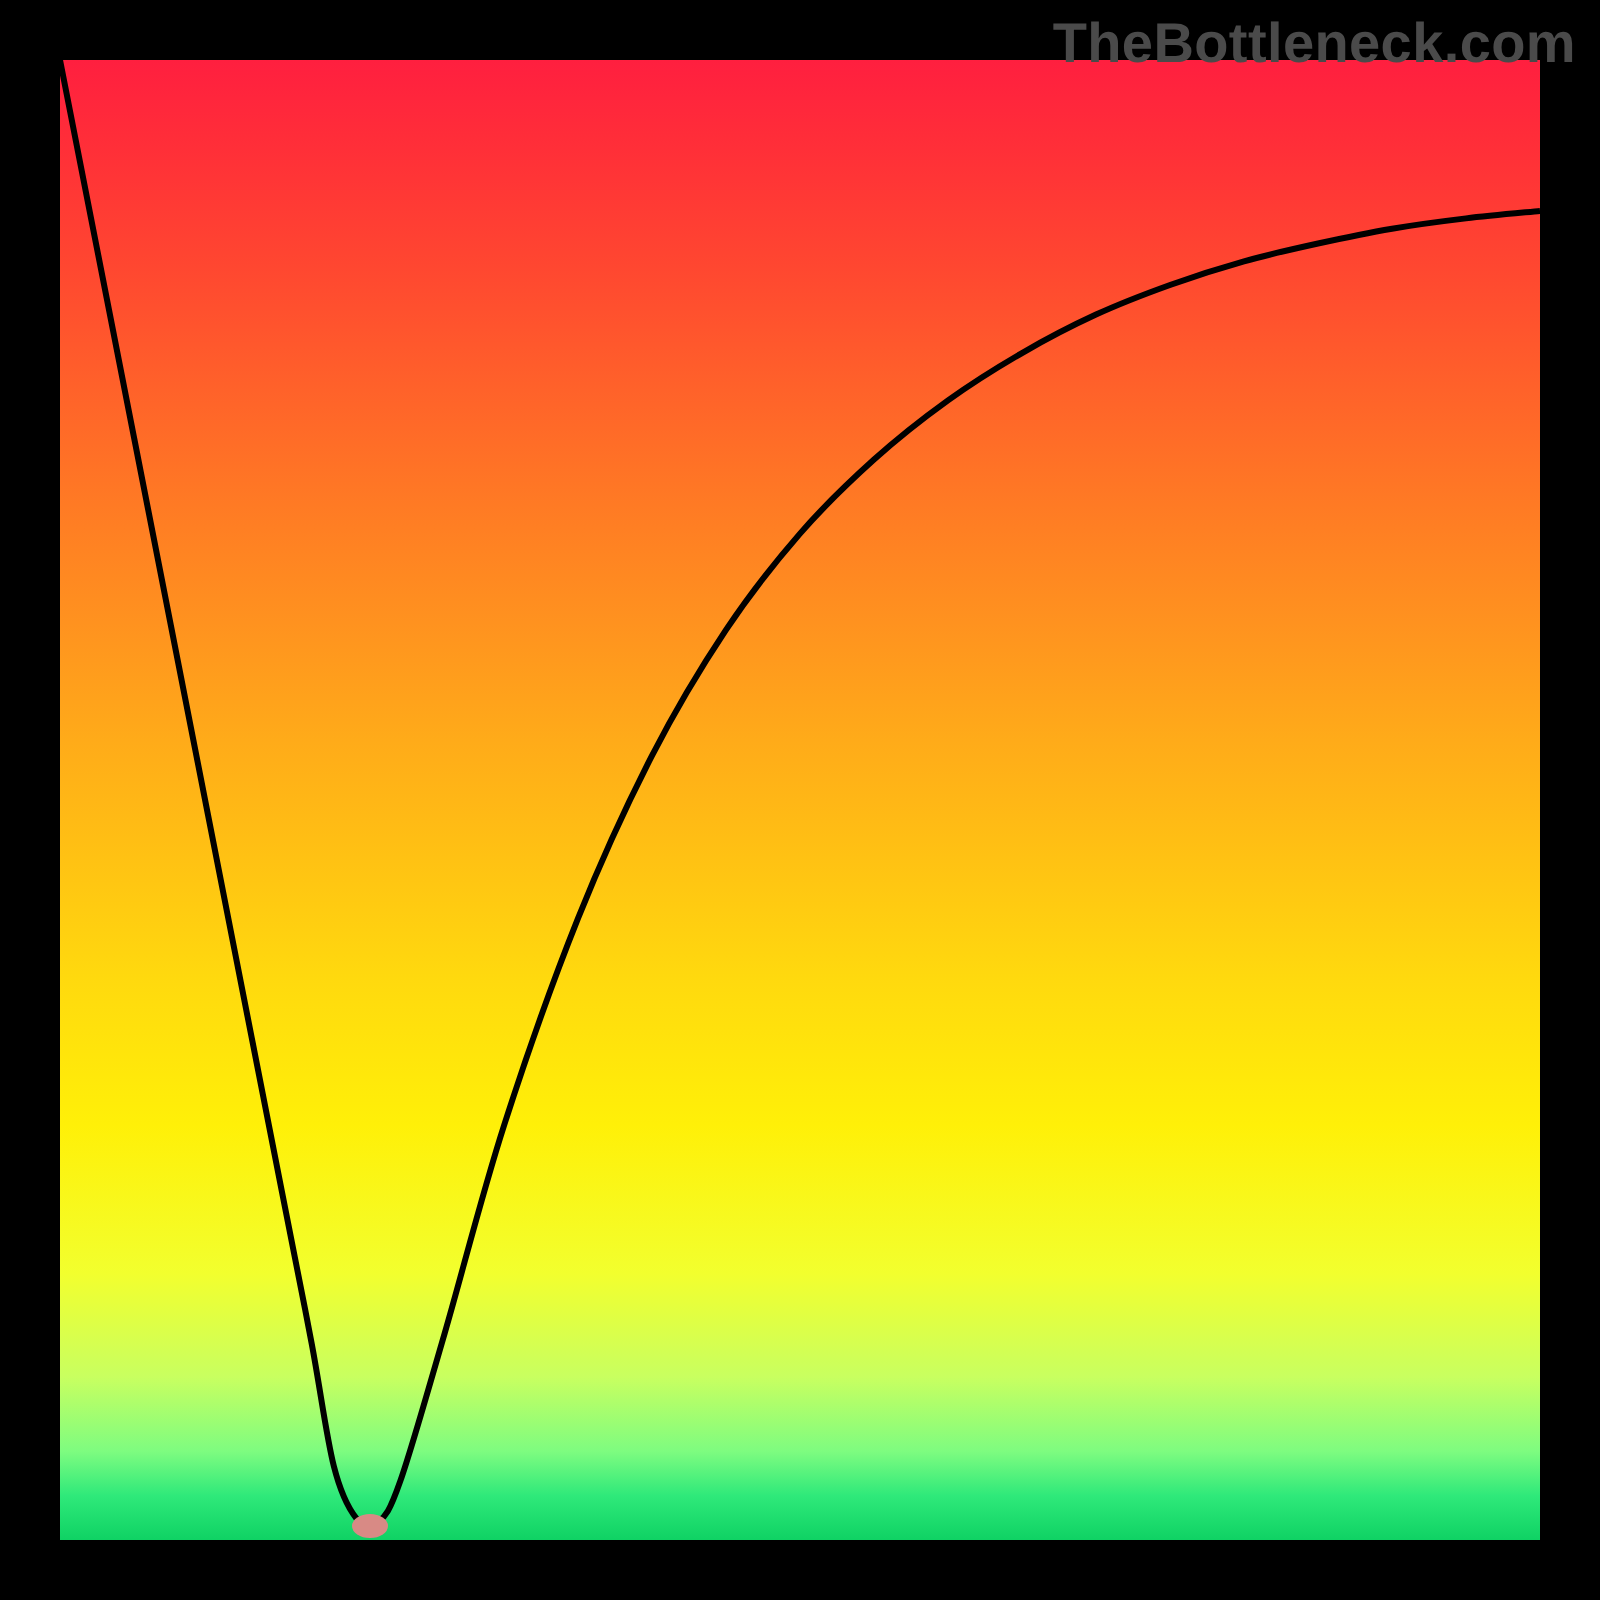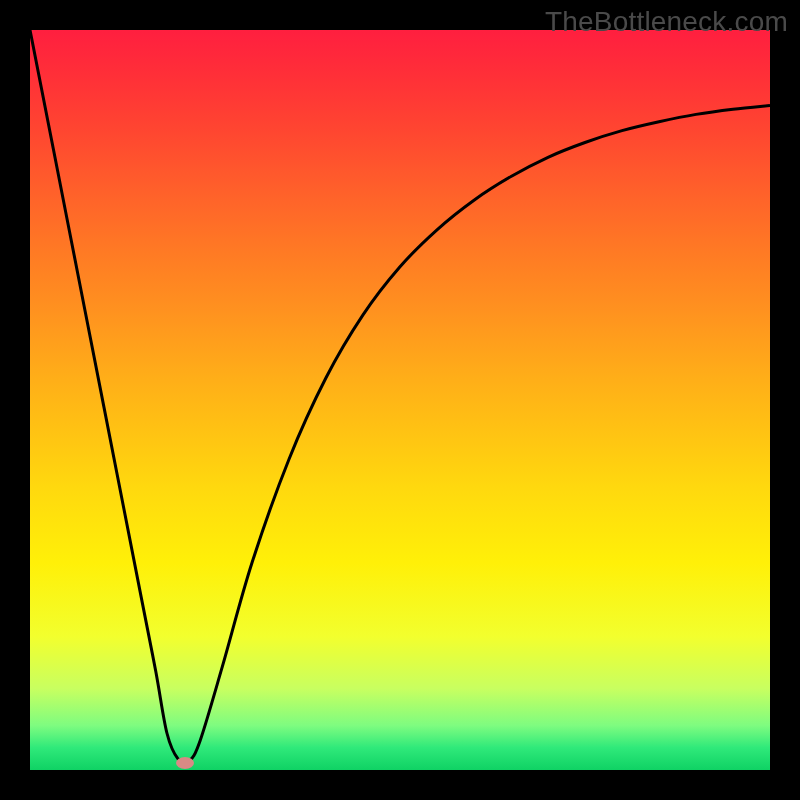--- a/index.html
+++ b/index.html
@@ -42,21 +42,21 @@
       #2fe97a 97%,
       #0fd264 100%
     );
   }
   .watermark {
     position: absolute;
     top: 6px;
     right: 12px;
     color: #4a4a4a;
     font-size: 28px;
-    font-weight: 400;
+    font-weight: 700;
     letter-spacing: 0.2px;
     z-index: 5;
     user-select: none;
   }
   .curve {
     position: absolute;
     left: 30px;
     top: 30px;
     width: 740px;
     height: 740px;

